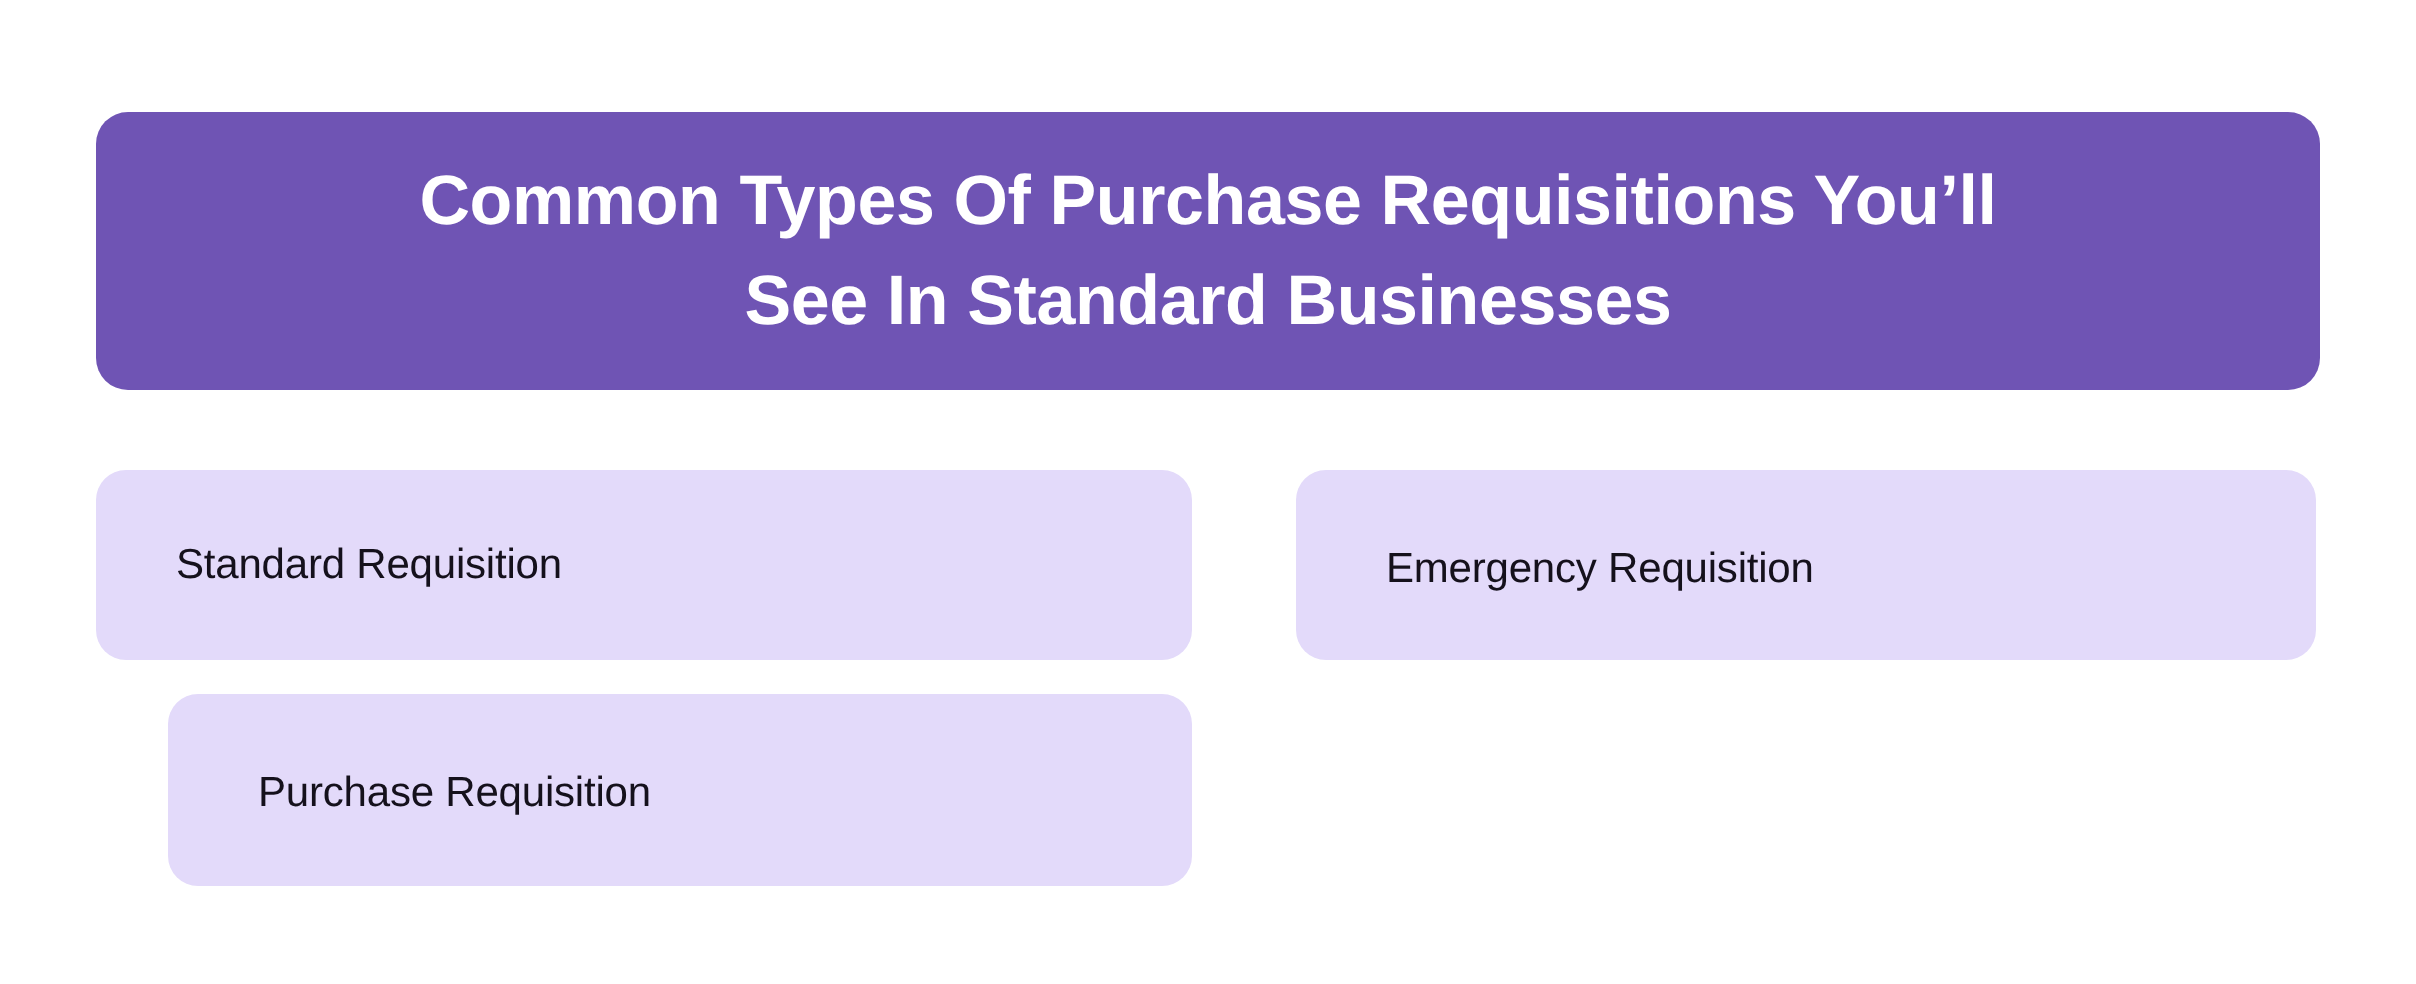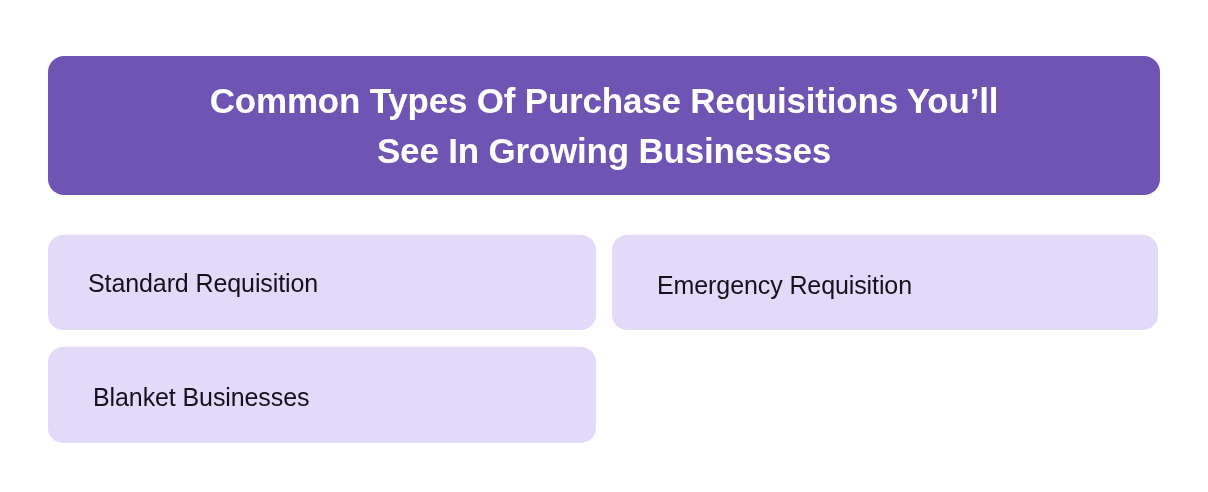--- a/index.html
+++ b/index.html
@@ -71,57 +71,58 @@
     display: flex;
     align-items: center;
     box-sizing: border-box;
     padding-left: 40px;
     padding-right: 24px;
     overflow: hidden;
   }
 
   .card.col-right {
     padding-left: 45px;
+    margin-left: 36px;
   }
 
   .card-label {
     color: #15111C;
     font-family: "Liberation Sans", sans-serif;
-    font-size: 25px;
+    font-size: 21px;
     font-weight: 500;
     line-height: 1.2;
     letter-spacing: -0.1px;
     white-space: nowrap;
   }
 
   .card.col-right .card-label {
     position: relative;
     top: 2px;
   }
 </style>
 </head>
 <body>
 
 <div class="infographic">
 
   <div class="banner">
     <h1 class="banner-title">Common Types Of Purchase Requisitions You’ll
-See In Growing Businesses</h1>
+See In Standard Businesses</h1>
   </div>
 
   <div class="card-grid">
 
     <div class="card col-left">
       <span class="card-label">Standard Requisition</span>
     </div>
 
     <div class="card col-right">
       <span class="card-label">Emergency Requisition</span>
     </div>
 
 
     <div class="card col-right">
-      <span class="card-label">Blanket Businesses</span>
+      <span class="card-label">Purchase Requisition</span>
     </div>
 
   </div>
 
 </div>
 
 </body></html>

